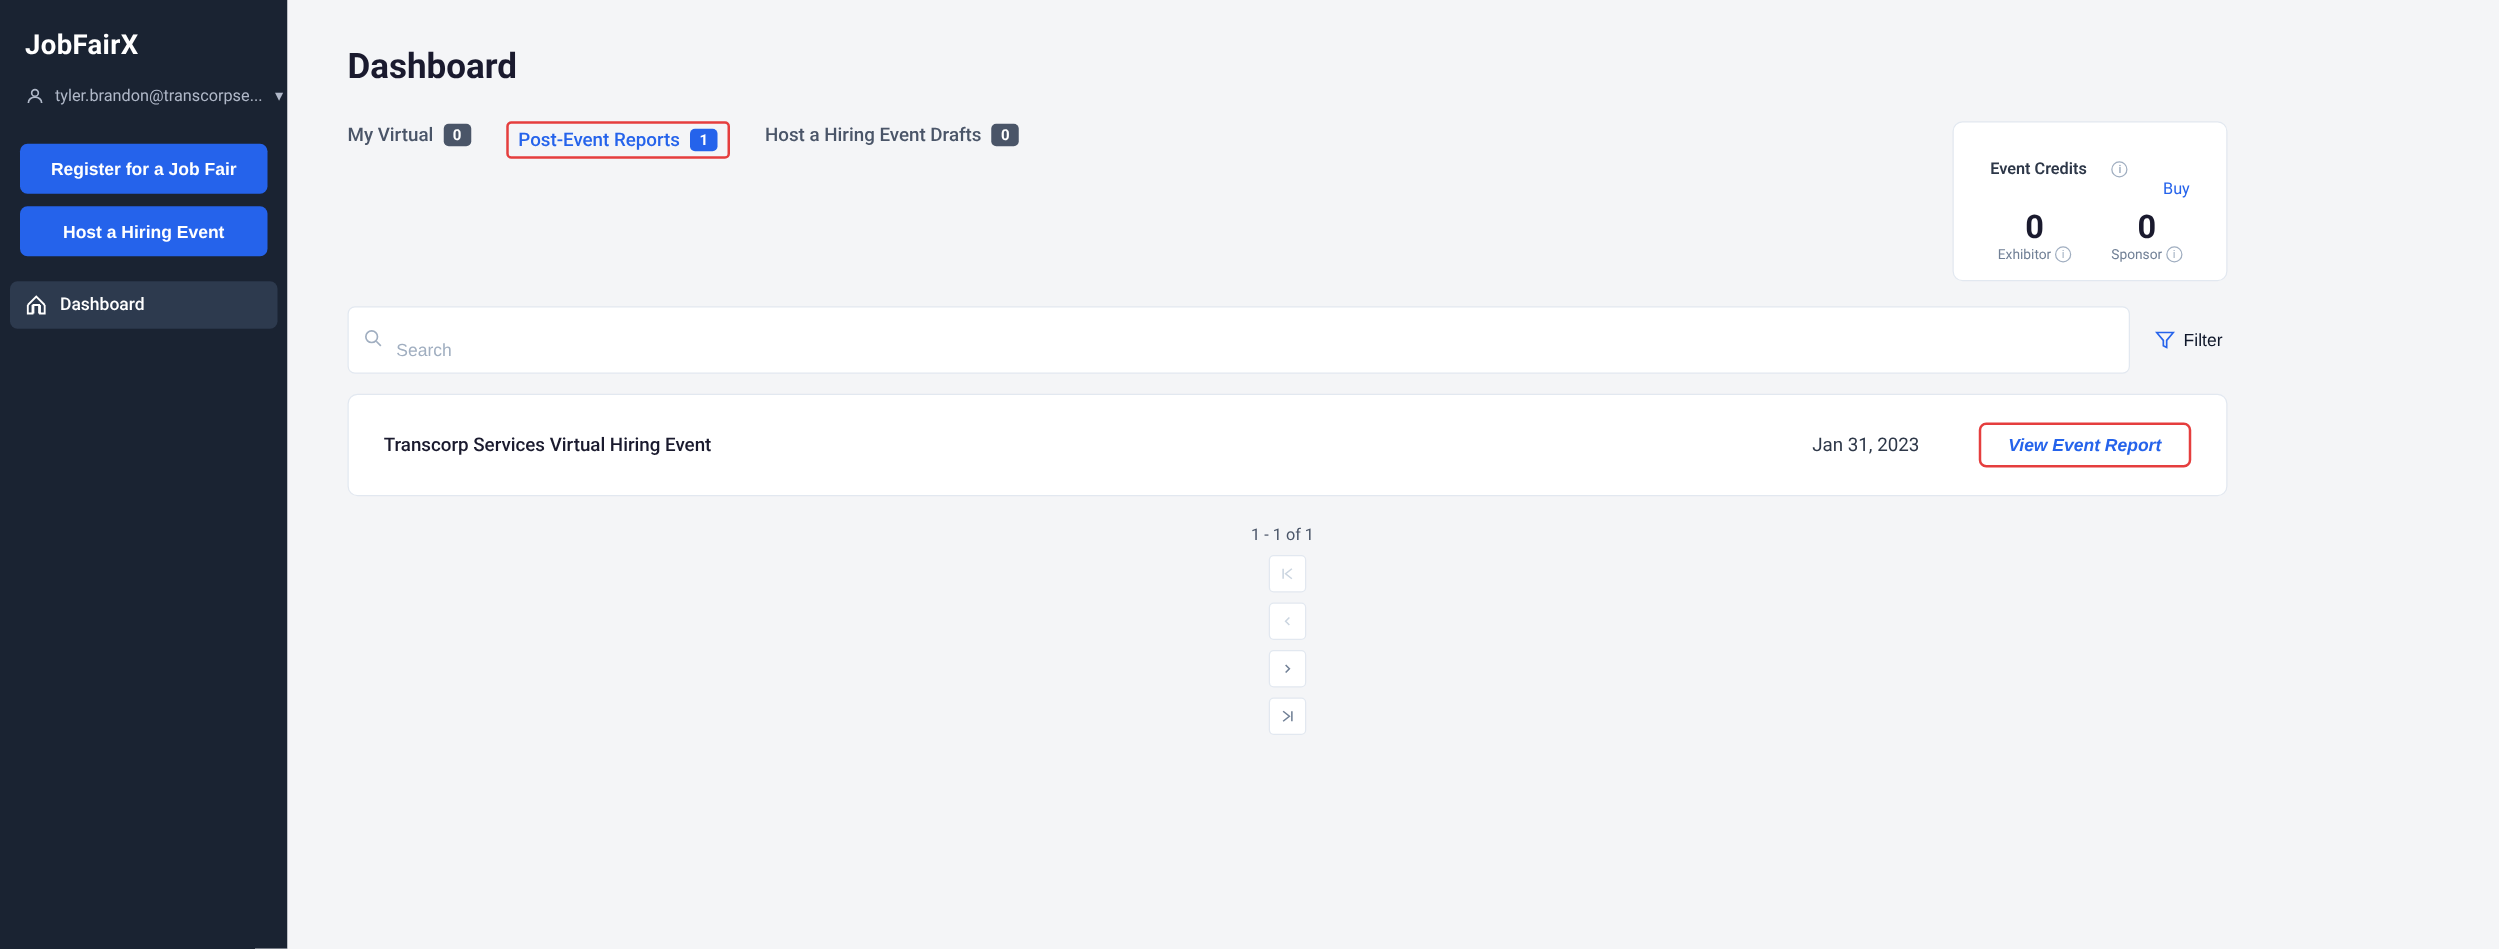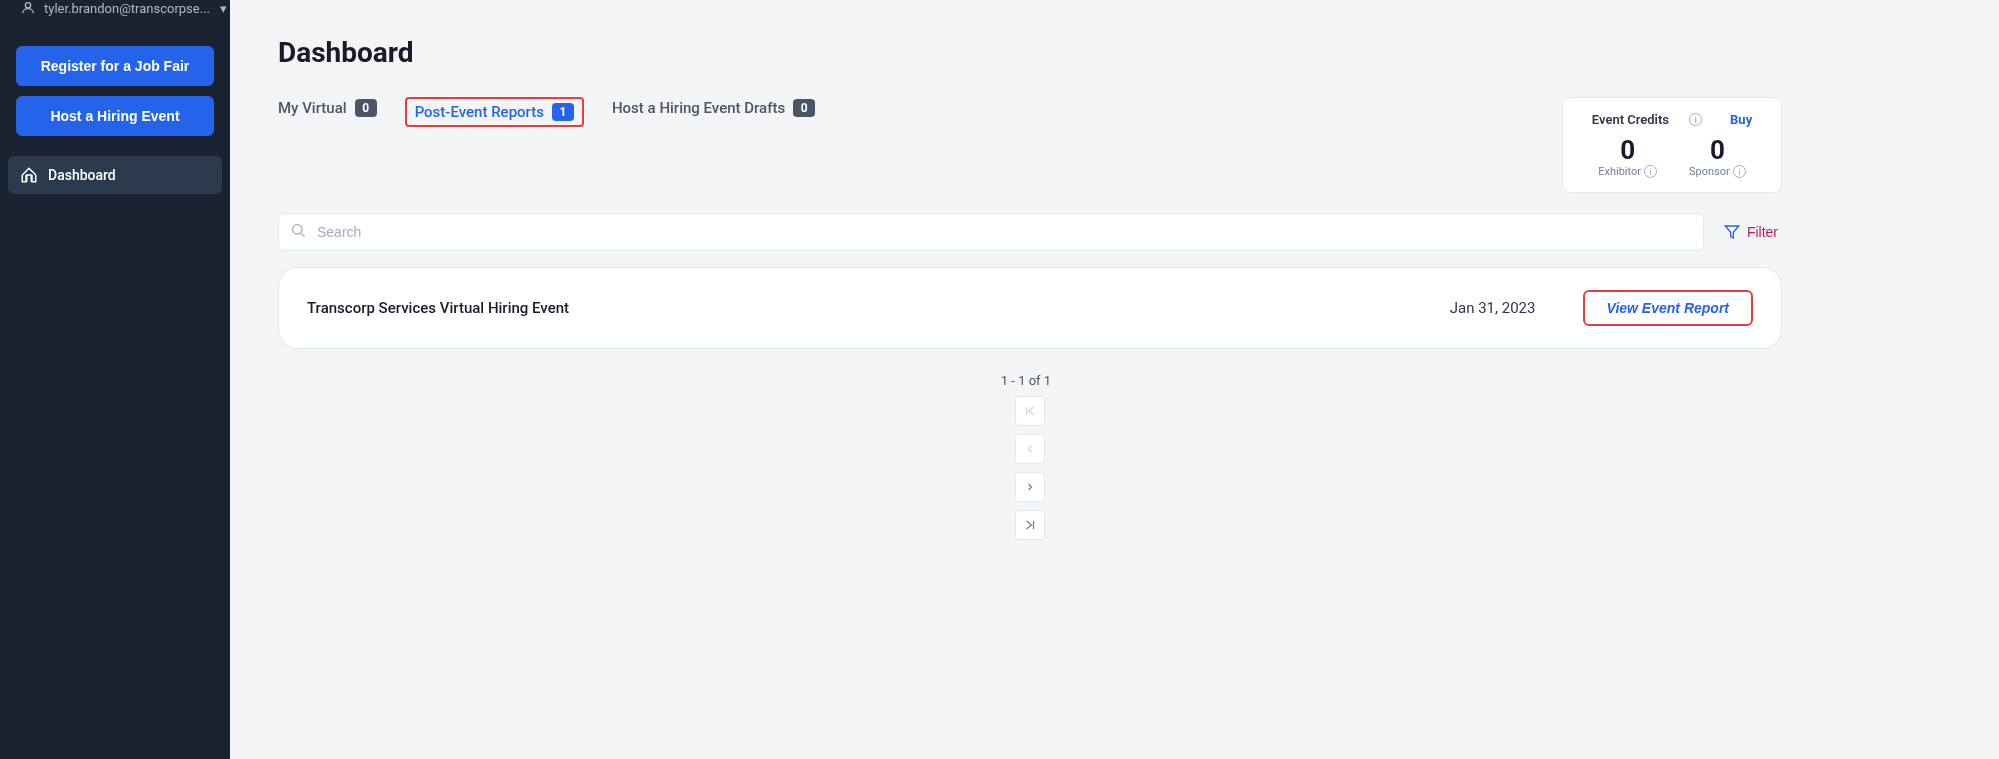--- a/index.html
+++ b/index.html
@@ -161,23 +161,24 @@
       color: #2d3748;
       margin-bottom: 8px;
       display: flex;
       align-items: center;
       justify-content: center;
       gap: 20px;
     }
     .event-credits-title .buy-link {
       color: #2563eb;
       font-size: 13px;
-      font-weight: 700;
+      font-weight: 400;
       cursor: pointer;
       margin-left: 8px;
+      margin-top: 32px;
     }
     .credits-row {
       display: flex;
       gap: 32px;
       justify-content: center;
     }
     .credit-col {
       text-align: center;
     }
     .credit-num {
@@ -219,46 +220,46 @@
     }
     .search-icon-inner {
       position: absolute;
       left: 12px;
       top: 50%;
       transform: translateY(-50%);
       color: #a0aec0;
     }
     .search-input {
       width: 100%;
-      padding: 10px 16px 10px 38px;
+      padding: 26px 16px 10px 38px;
       border: 1px solid #e2e8f0;
       border-radius: 6px;
       font-size: 14px;
       color: #4a5568;
       background: #fff;
       outline: none;
     }
     .search-input::placeholder { color: #a0aec0; }
     .filter-btn {
       display: flex;
       align-items: center;
       gap: 7px;
       background: transparent;
       border: none;
-      color: #be185d;
+      color: #0f172a;
       font-size: 14px;
       font-weight: 500;
       cursor: pointer;
       padding: 8px 4px;
     }
 
     
     .event-table {
       background: #fff;
-      border-radius: 20px;
+      border-radius: 8px;
       border: 1px solid #e2e8f0;
       overflow: hidden;
       margin-bottom: 20px;
     }
     .event-row {
       display: flex;
       align-items: center;
       padding: 22px 28px;
       border-bottom: 1px solid #f0f0f0;
     }
@@ -318,20 +319,21 @@
     }
     .page-btn.disabled {
       color: #cbd5e0;
       cursor: default;
     }
   </style>
 </head>
 <body>
 
 <aside class="sidebar">
+  <div class="sidebar-logo">JobFairX</div>
   <div class="sidebar-user">
     <svg width="16" height="16" viewBox="0 0 24 24" fill="none" stroke="#b0b8c8" stroke-width="2">
       <circle cx="12" cy="8" r="4"></circle>
         <path d="M4 20c0-4 3.6-7 8-7s8 3 8 7"></path>
     </svg>
     <span>tyler.brandon@transcorpse...</span>
     <span class="chevron">▾</span>
   </div>
 
   <div class="sidebar-nav">

